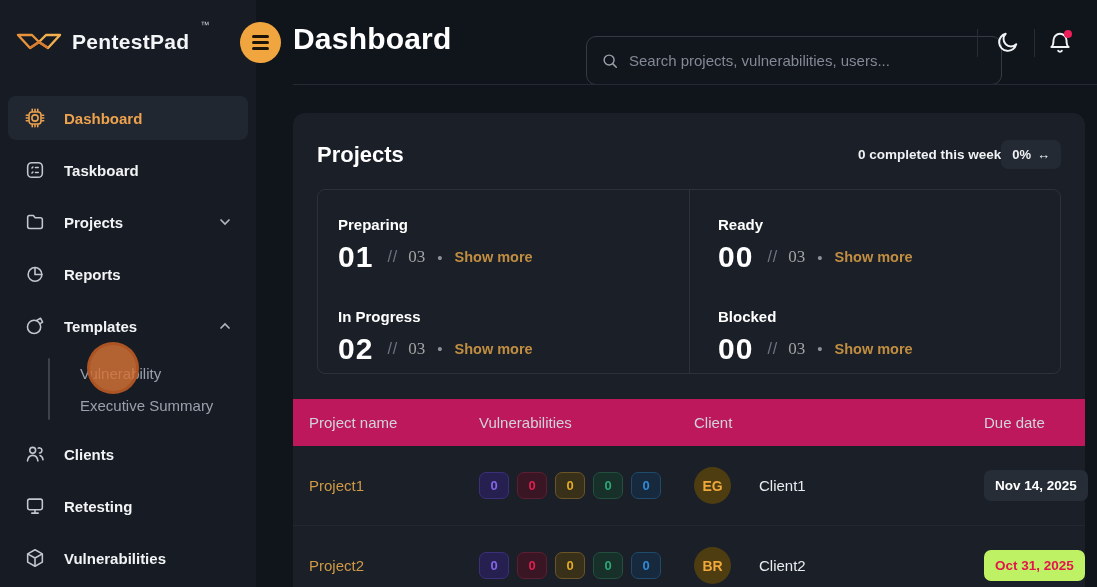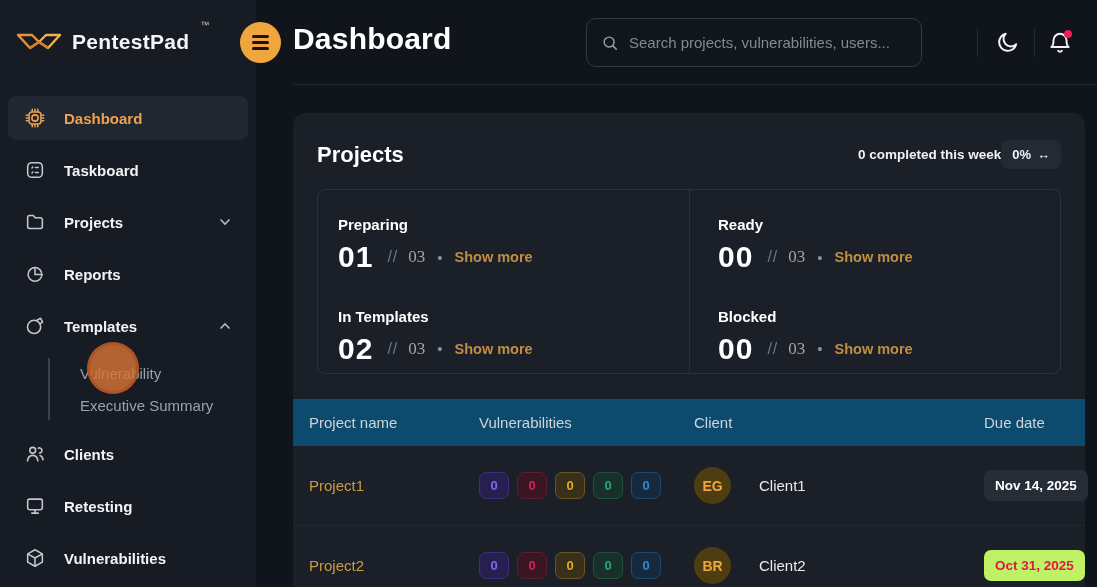--- a/index.html
+++ b/index.html
@@ -33,21 +33,21 @@
   
   .main { position:relative; flex:1; height:100%; background:#10141b; }
   .topbar { position:relative; height:85px; }
   .topbar::after { content:""; position:absolute; left:37px; right:0; bottom:0; height:1px; background:#242a33; }
   .hamburger { position:absolute; left:-16px; top:22px; width:41px; height:41px; border-radius:50%;
     background:#f0a53f; border:none; cursor:pointer; display:flex; flex-direction:column;
     align-items:center; justify-content:center; gap:3.5px; z-index:6; }
   .hamburger span { display:block; width:17px; height:2.4px; border-radius:2px; background:#1d1408; }
   .page-title { position:absolute; left:37px; top:22px; font-size:30px; font-weight:700;
     letter-spacing:.2px; color:#ffffff; }
-  .search { position:absolute; left:330px; top:18px; width:336px; height:49px;
+  .search { position:absolute; left:330px; top:36px; width:416px; height:49px;
     border:1px solid #343b45; border-radius:10px; background:#11151c;
     display:flex; align-items:center; padding:0 14px; gap:10px; }
   .search input { flex:1; background:transparent; border:none; outline:none;
     font-family:"Liberation Sans", sans-serif; font-size:15px; color:#d7dade; }
   .search input::placeholder { color:#828a95; }
   .tb-divider { position:absolute; top:29px; width:1px; height:28px; background:#272d37; }
   .icon-btn { position:absolute; top:23px; width:40px; height:40px; background:transparent;
     border:none; cursor:pointer; display:flex; align-items:center; justify-content:center; }
   .noti-dot { position:absolute; top:7px; right:8px; width:8px; height:8px; border-radius:50%; }
 
@@ -69,21 +69,21 @@
   .stat-row { display:flex; align-items:center; margin-top:7px; }
   .stat-value { font-size:30px; font-weight:700; color:#ffffff; letter-spacing:1px; }
   .stat-slash { font-size:16px; color:#6f7680; margin:0 10px 0 14px; letter-spacing:1px; }
   .stat-total { font-size:17px; color:#a3a3a3;font-family:Liberation Serif, serif; }
   .stat-dot { font-size:15px; color:#8b919b; margin:0 12px; }
   .show-more { font-size:14.5px; font-weight:600; color:#c18e41; text-decoration:none; cursor:pointer; }
 
   
   .table { margin-top:25px; }
   .t-head, .t-row { display:grid; grid-template-columns:170px 215px 290px 1fr; padding:0 16px; align-items:center; }
-  .t-head { height:47px; background:#0c4a6e; font-size:15px; color:#d0d4da; }
+  .t-head { height:47px; background:#be185d; font-size:15px; color:#d0d4da; }
   .t-row { height:80px; border-bottom:1px solid #222832; }
   .proj-link { font-size:15px; color:#cf9a45; text-decoration:none; cursor:pointer; }
   .badges { display:flex; gap:8px; }
   .badge { min-width:30px; height:27px; border-radius:7px; display:flex; align-items:center;
     justify-content:center; font-size:13px; font-weight:700; cursor:default; }
   .b-purple { color:#8566e8; background:#262051; border:1px solid #3b2f7a; }
   .b-red    { color:#e02050; background:#3a1523; border:1px solid #5c1e31; }
   .b-amber  { color:#e3ab25; background:#393019; border:1px solid #6b5526; }
   .b-green  { color:#2ba877; background:#173029; border:1px solid #21503e; }
   .b-blue   { color:#2f8ad8; background:#16293d; border:1px solid #1f4a6b; }
@@ -261,21 +261,21 @@
             <div class="stat-label">Ready</div>
             <div class="stat-row">
               <span class="stat-value">00</span>
               <span class="stat-slash">//</span>
               <span class="stat-total">03</span>
               <span class="stat-dot">•</span>
               <a class="show-more">Show more</a>
             </div>
           </div>
           <div class="stat">
-            <div class="stat-label">In Templates</div>
+            <div class="stat-label">In Progress</div>
             <div class="stat-row">
               <span class="stat-value">02</span>
               <span class="stat-slash">//</span>
               <span class="stat-total">03</span>
               <span class="stat-dot">•</span>
               <a class="show-more">Show more</a>
             </div>
           </div>
           <div class="stat">
             <div class="stat-label">Blocked</div>

